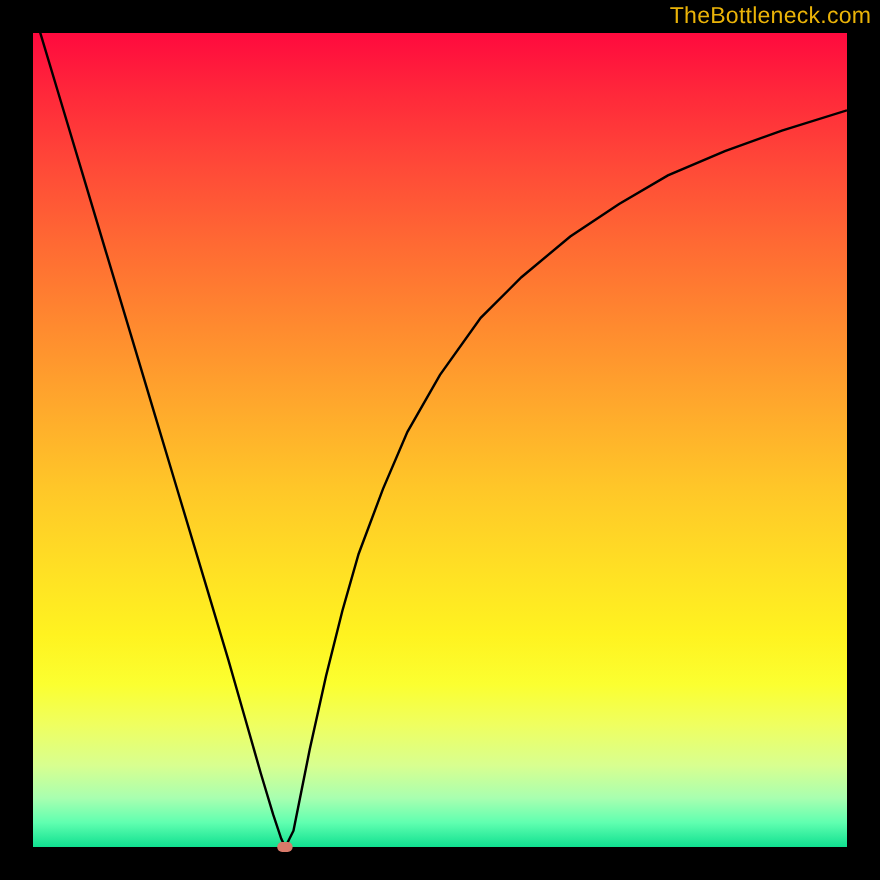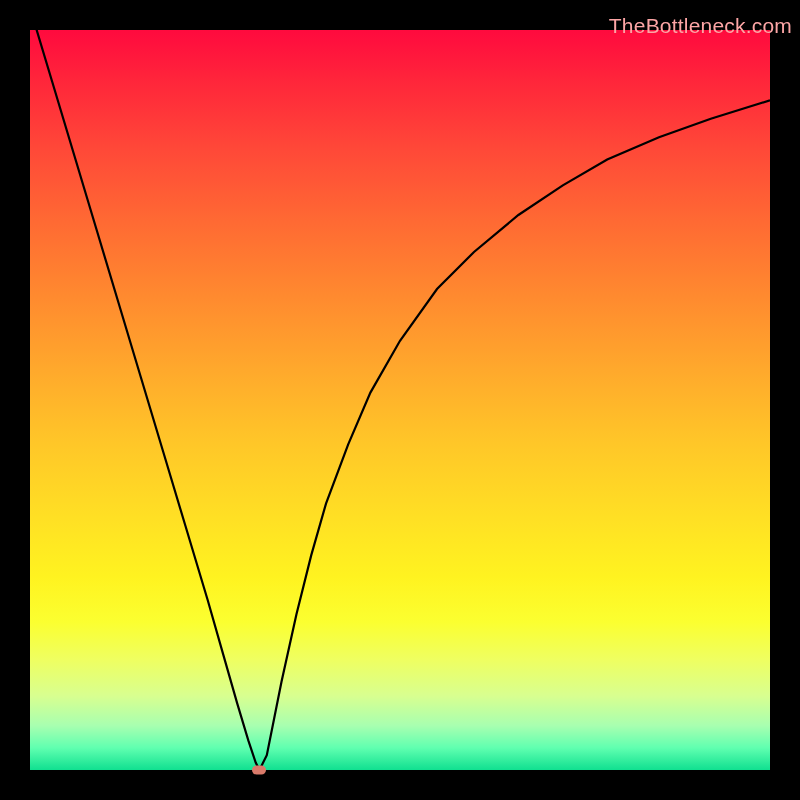--- a/index.html
+++ b/index.html
@@ -38,23 +38,23 @@
       #fbff30 80%,
       #efff60 85%,
       #d8ff90 90%,
       #a8ffb0 94%,
       #60ffb0 97%,
       #10e090 100%
     );
   }
   .watermark {
     position: absolute;
-    top: 14px;
+    top: 3px;
     right: 8px;
-    color: #fca5a5;
+    color: #eab308;
     font-size: 21px;
     font-weight: 500;
     letter-spacing: 0.2px;
   }
   svg.curve {
     position: absolute;
     top: 0;
     left: 0;
     width: 740px;
     height: 740px;

